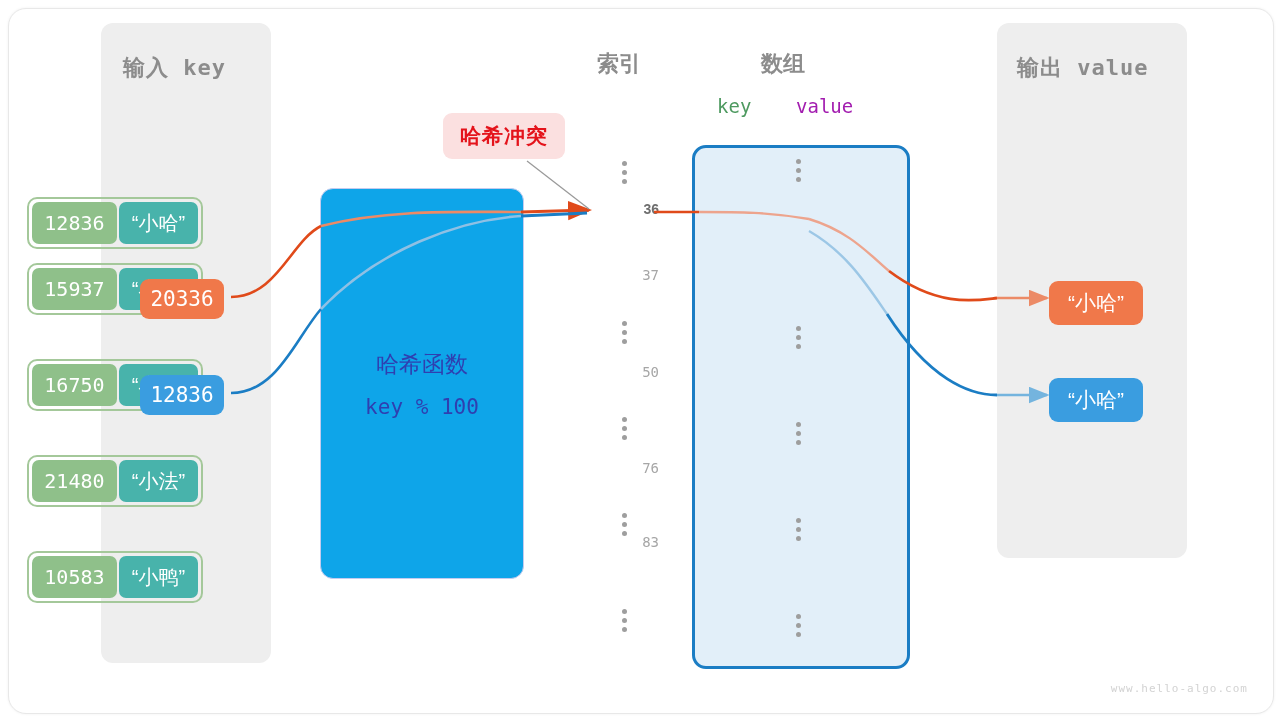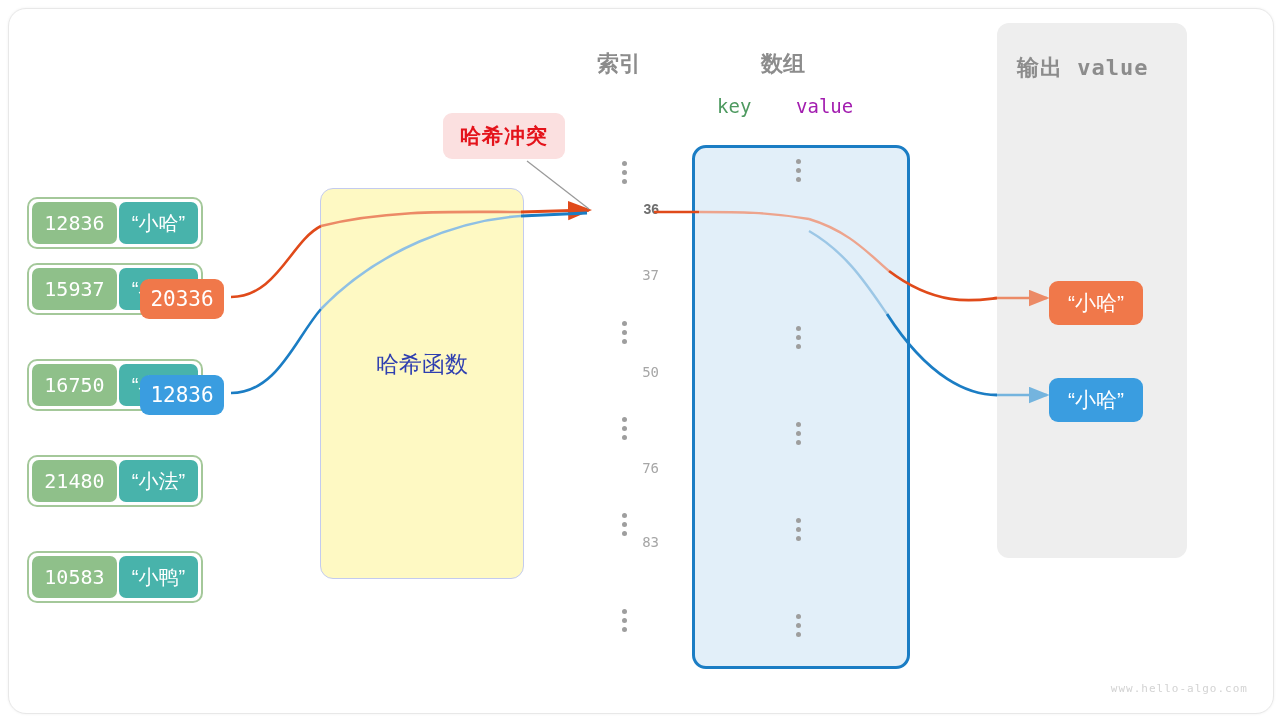--- a/index.html
+++ b/index.html
@@ -79,21 +79,21 @@
     font-weight: bold;
     letter-spacing: 1px;
     z-index: 6;
   }
 
   
   .hashbox {
     position: absolute;
     left: 311px; top: 179px;
     width: 202px; height: 389px;
-    background: #fef9c3;
+    background: #0ea5e9;
     border: 1px solid #c3cbef;
     border-radius: 13px;
     z-index: 2;
   }
   .hashbox .t1 {
     position: absolute; left: 0; right: 0; top: 160px;
     text-align: center; font-size: 23px; color: #2f3fb0; font-weight: normal;
   }
   .hashbox .t2 {
     position: absolute; left: 0; right: 0; top: 206px;
@@ -177,31 +177,35 @@
     letter-spacing: 1px;
     font-family: "DejaVu Sans Mono", "Liberation Mono", monospace;
     z-index: 2;
   }
 </style>
 </head>
 <body>
 
 <div class="canvas">
 
+  <div class="panel panel-input">
+    <div class="panel-title mono">输入 key</div>
+  </div>
   <div class="panel panel-output">
     <div class="panel-title mono">输出 value</div>
   </div>
 
   <div class="col-head" id="head-index">索引</div>
   <div class="col-head" id="head-array">数组</div>
   <div class="kv-head" id="head-key">key</div>
   <div class="kv-head" id="head-value">value</div>
 
   <div class="hashbox">
     <div class="t1">哈希函数</div>
+    <div class="t2">key % 100</div>
   </div>
 
   <div class="array-box"></div>
 
   <svg class="layer" id="wires" viewBox="0 0 1264 704" xmlns="http://www.w3.org/2000/svg">
     <defs>
       <marker id="arrow-orange" markerWidth="9" markerHeight="9" refX="7" refY="3.2" orient="auto" markerUnits="strokeWidth">
         <path d="M0,0 L8,3.2 L0,6.4 z" fill="#e04a1a"></path>
       </marker>
       <marker id="arrow-orange-fade" markerWidth="9" markerHeight="9" refX="7" refY="3.2" orient="auto" markerUnits="strokeWidth">

